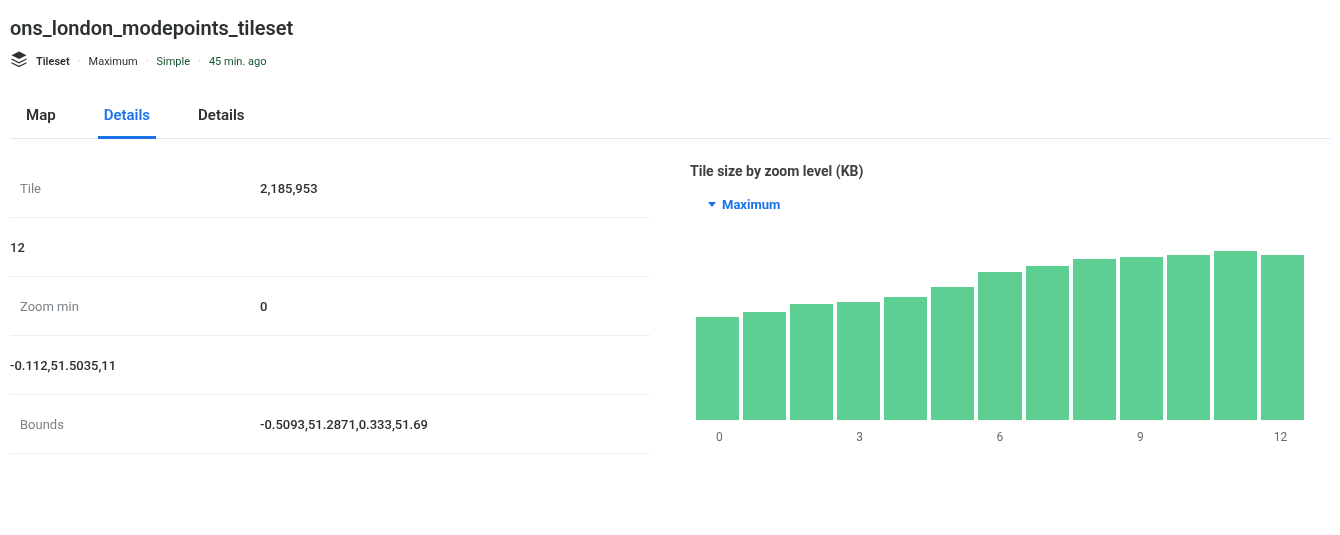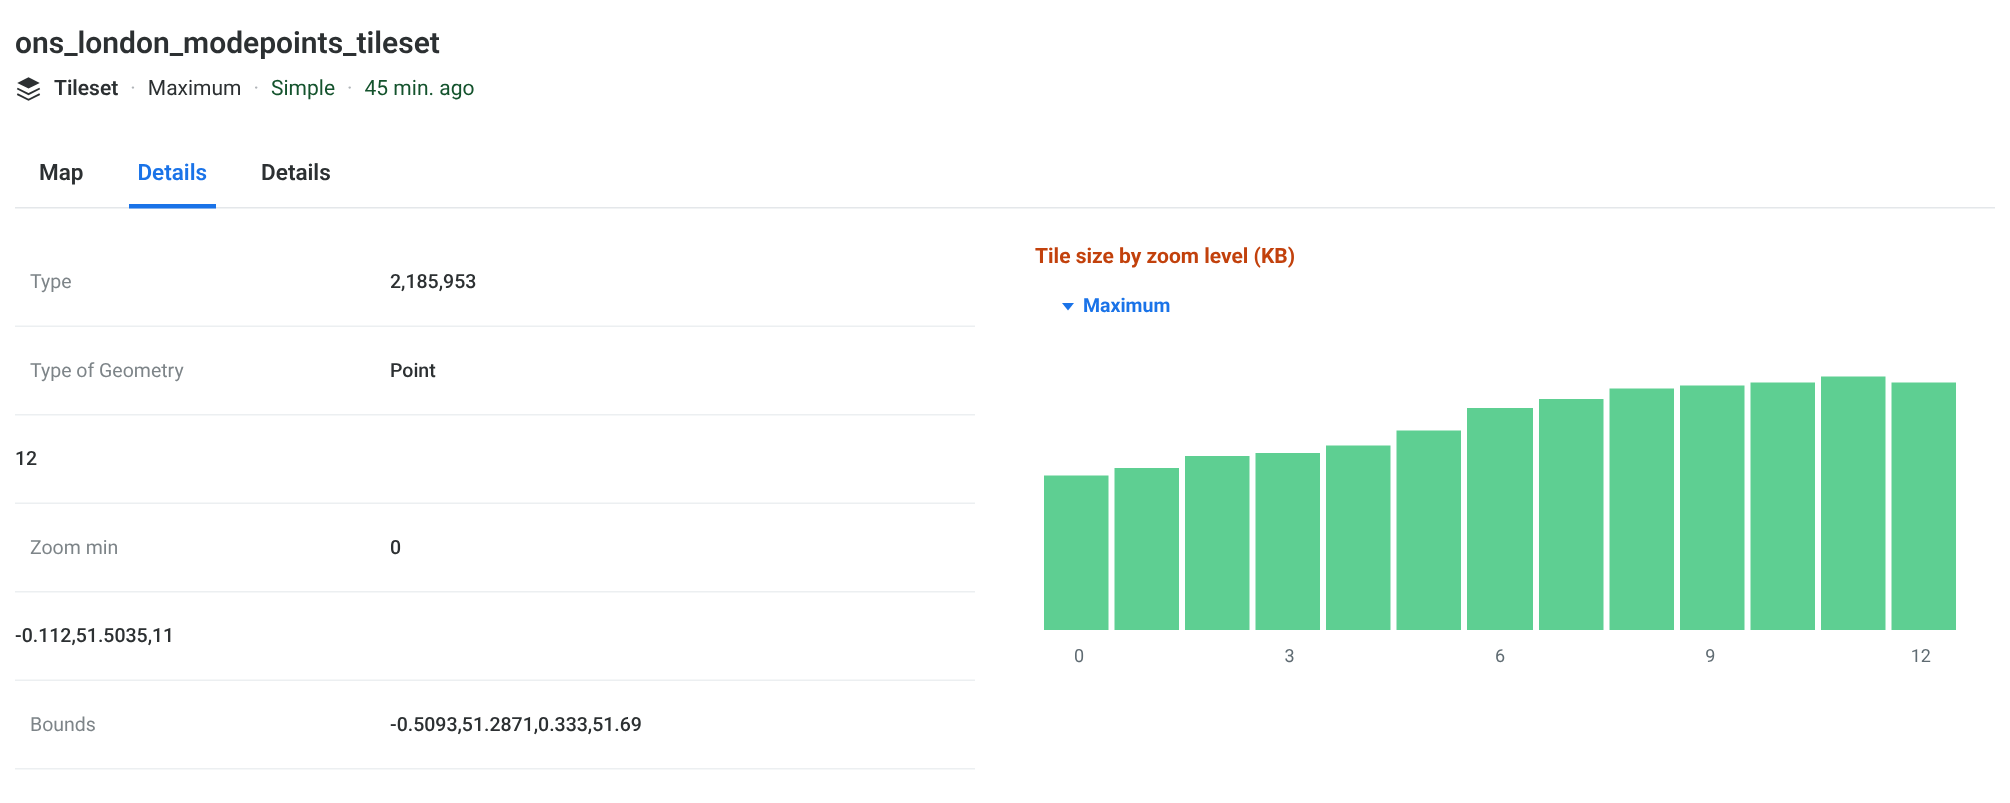--- a/index.html
+++ b/index.html
@@ -12,34 +12,34 @@
     width: 1340px;
   }
   .title {
     font-size: 20px;
     font-weight: 600;
     color: #2c3032;
     margin: 6px 0 10px 0;
   }
   .meta-row {
     display: flex;
-    align-items: center;
+    align-items: flex-end;
     gap: 8px;
-    font-size: 14px;
+    font-size: 11px;
     color: #2c3032;
     margin-bottom: 28px;
   }
   .meta-row .icon { display:flex; align-items:center; }
   .meta-sep { color: #b0b4b8; }
   .meta-muted { color: #14532d; }
   .meta-strong { font-weight: 600; }
 
   .tabs {
     display: flex;
-    gap: 24px;
+    gap: 36px;
     border-bottom: 1px solid #e4e7ea;
     padding: 0 10px;
   }
   .tab {
     padding: 10px 6px 12px 6px;
     font-size: 15px;
     font-weight: 600;
     color: #2c3032;
     cursor: pointer;
     border-bottom: 3px solid transparent;
@@ -71,21 +71,21 @@
     padding-left: 10px;
   }
   .kv-value {
     color: #2c3032;
     font-weight: 500;
   }
 
   .chart-title {
     font-size: 14px;
     font-weight: 700;
-    color: #c2410c;
+    color: #404040;
     margin: 4px 0 18px 0;
   }
   .chart-legend {
     display: flex;
     align-items: center;
     gap: 6px;
     color: #1a73e8;
     font-size: 13px;
     font-weight: 700;
     padding-left: 18px;
@@ -144,26 +144,22 @@
 
 <div class="tabs">
   <div class="tab">Map</div>
   <div class="tab active">Details</div>
   <div class="tab">Details</div>
 </div>
 
 <div class="content">
   <div class="left" id="details-table">
       <div class="kv-row">
-        <div class="kv-label">Type</div>
+        <div class="kv-label">Tile</div>
         <div class="kv-value">2,185,953</div>
-      </div>
-      <div class="kv-row">
-        <div class="kv-label">Type of Geometry</div>
-        <div class="kv-value">Point</div>
       </div>
       <div class="kv-row">
         <div class="kv-value">12</div>
       </div>
       <div class="kv-row">
         <div class="kv-label">Zoom min</div>
         <div class="kv-value">0</div>
       </div>
       <div class="kv-row">
         <div class="kv-value">-0.112,51.5035,11</div>

